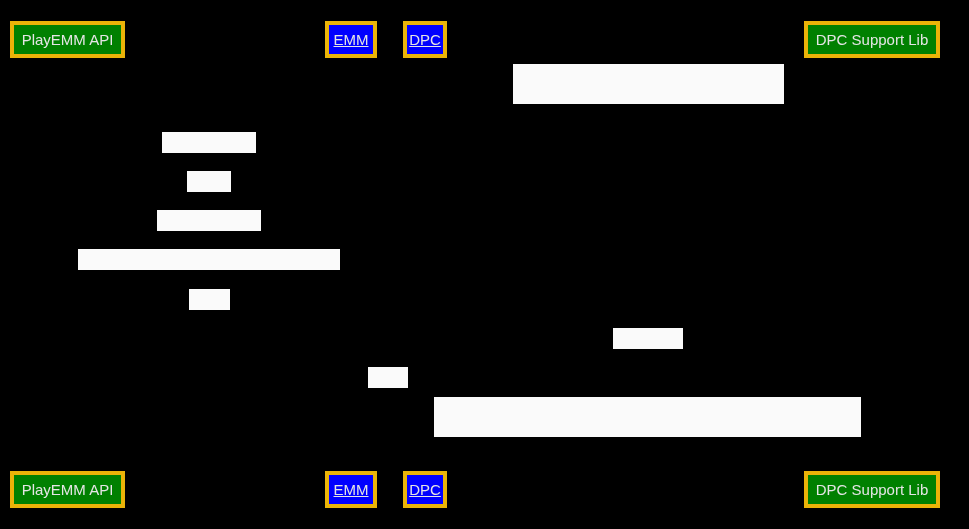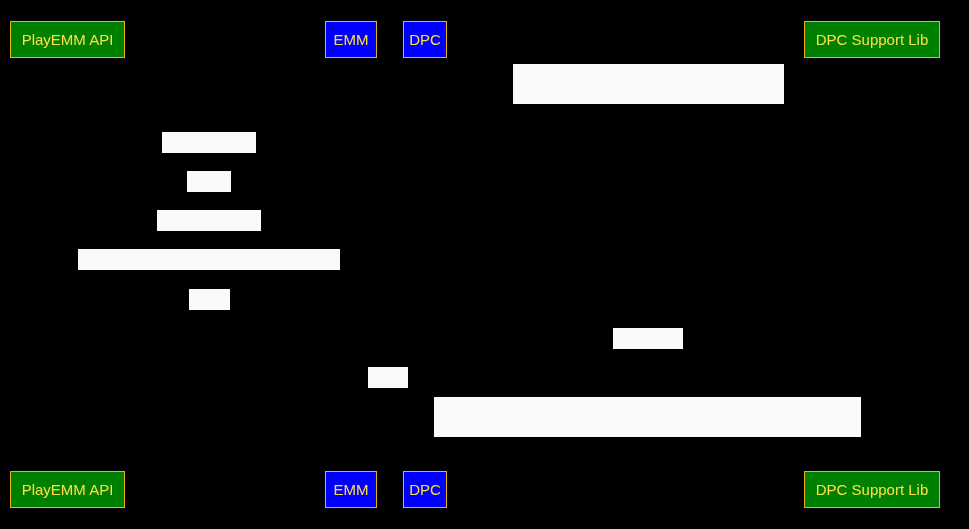--- a/index.html
+++ b/index.html
@@ -11,32 +11,32 @@
     position: relative;
     width: 969px;
     height: 529px;
     background: #000000;
     overflow: hidden;
     font-family: "Liberation Sans", sans-serif;
   }
   .participant {
     position: absolute;
     box-sizing: border-box;
-    border: 1px solid #eab308;
-    color: #fde047;
+    border: 4px solid #eab308;
+    color: #e5e5e5;
     font-size: 15px;
     line-height: 1;
     display: flex;
     align-items: center;
     justify-content: center;
     white-space: nowrap;
     letter-spacing: 0px;
   }
   .participant.green { background: #008000; }
-  .participant.blue  { background: #0000ff; }
+  .participant.blue  { background: #0000ff; text-decoration: underline; }
 
   .lifeline {
     position: absolute;
     width: 1px;
     background: #000000;
   }
 
   .msg-arrow {
     position: absolute;
     height: 1px;

